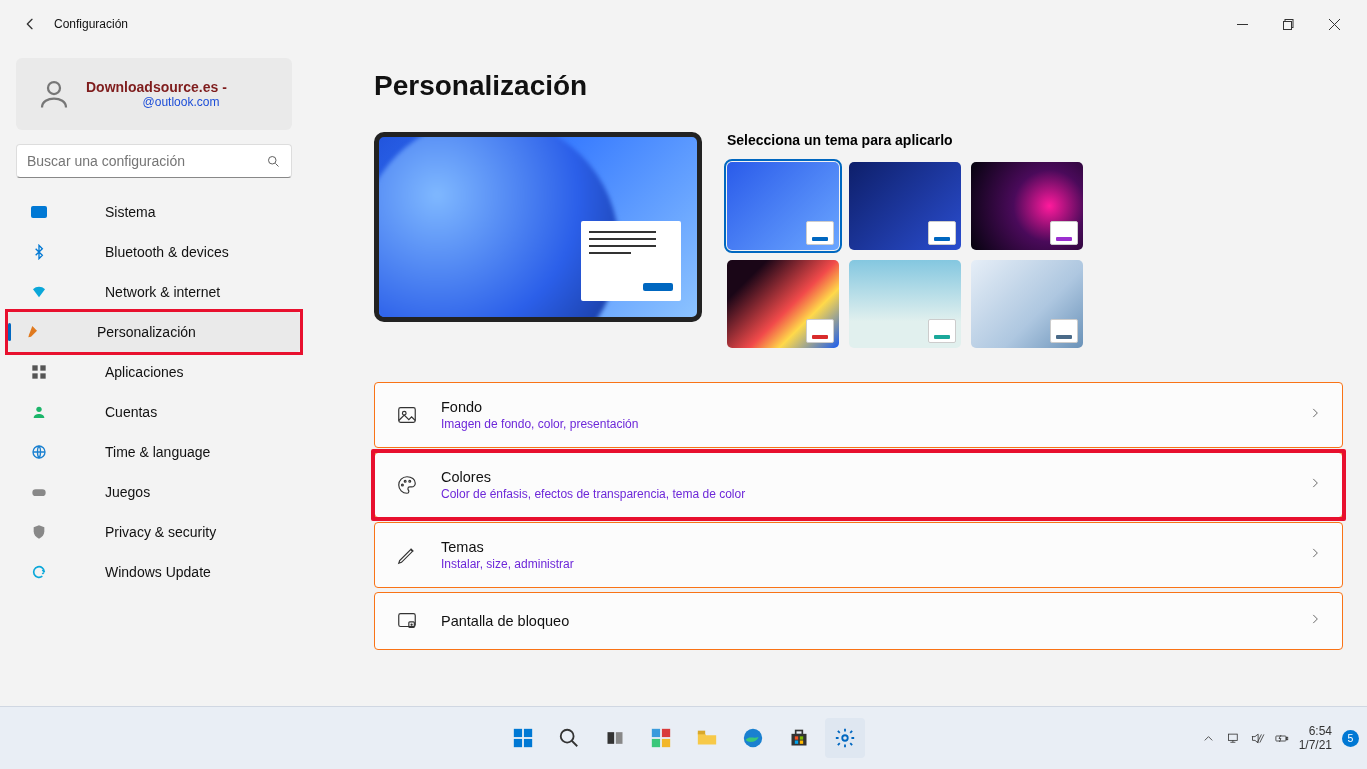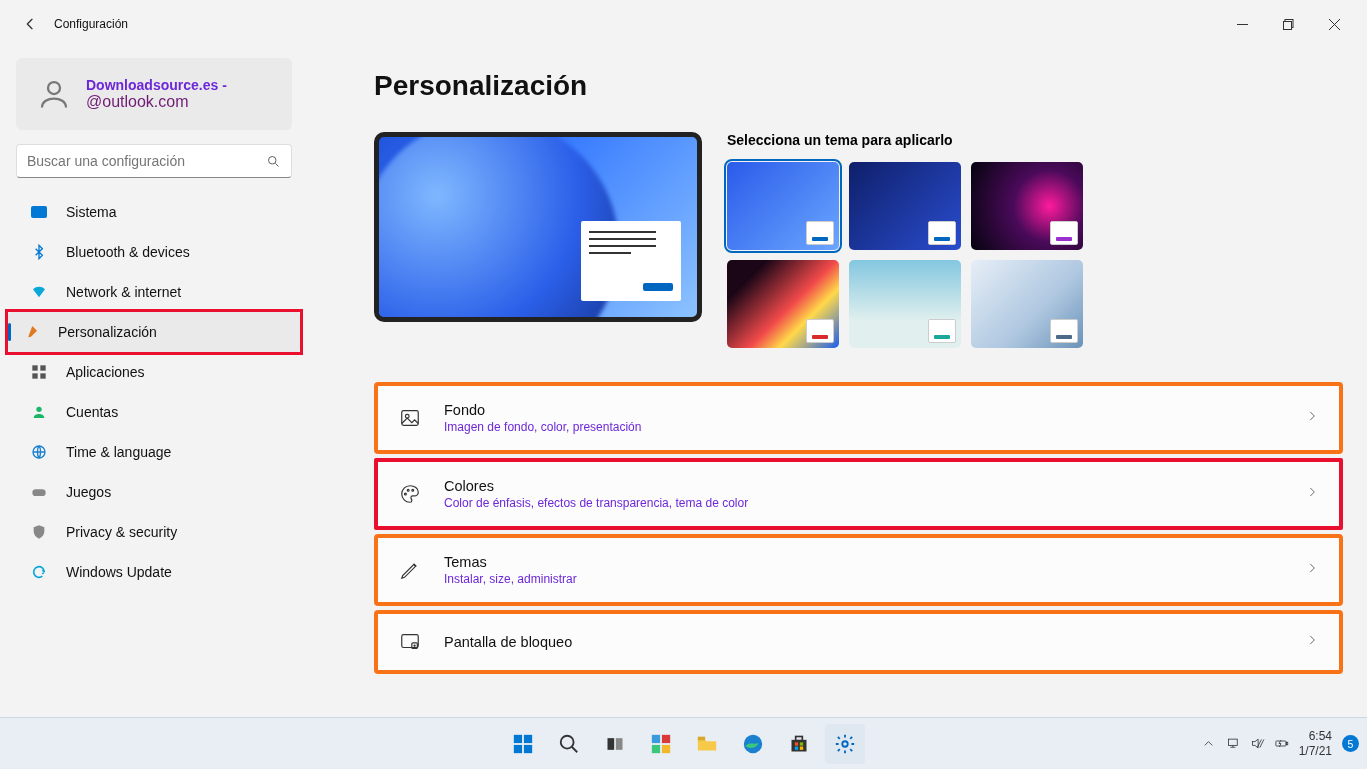--- a/index.html
+++ b/index.html
@@ -16,30 +16,30 @@
 
 
 .layout { display:flex; height:672px; }
 .sidebar { width:300px; padding:8px 0 0 8px; }
 .main { flex:1; padding:22px 24px 0 74px; overflow-y:auto; height:672px; }
 
 
 .user-card { display:flex; align-items:center; background:#eaeaea; border-radius:6px; padding:14px 16px; margin:2px 8px 14px 8px;}
 .avatar { width:44px; height:44px; border-radius:50%; display:flex; align-items:center; justify-content:center; margin-right:10px;}
 .avatar svg{ width:36px; height:36px; stroke:#777; fill:none; stroke-width:1.5;}
-.uname { font-size:14px; font-weight:600; color:#6d28d9; }
-.uemail { font-size:16px; color:#701a75; text-align:left;}
+.uname { font-size:14px; font-weight:600; color:#7f1d1d; }
+.uemail { font-size:12px; color:#1d4ed8; text-align:center;}
 
 
 .search { display:flex; align-items:center; margin:0 8px 14px 8px; background:#fff; border:1px solid #ddd; border-bottom:1.5px solid #888; border-radius:4px; height:34px; padding:0 10px;gap:8px;}
 .search input { flex:1; border:none; outline:none; font-size:14px; background:transparent;}
 .search svg{ width:15px; height:15px; stroke:#555; fill:none; stroke-width:1.5;}
 
 
-.nav-item { display:flex; align-items:center; height:40px; padding:0 14px; margin:0 8px; border-radius:4px; font-size:14px; color:#111; cursor:pointer; position:relative;}
+.nav-item { display:flex; align-items:center; height:40px; padding:0 14px; margin:0 8px; border-radius:4px; font-size:14px; color:#111; cursor:pointer; position:relative;gap:39px;}
 .nav-item .nic { width:18px; height:18px; margin-right:18px; display:flex; align-items:center; justify-content:center;}
 .nav-item.selected { background:#eaeaea; }
 .nav-item.selected::before { content:""; position:absolute; left:0; width:3px; height:18px; background:#0067c0; border-radius:2px; top:11px;}
 .nav-highlight { position:absolute; pointer-events:none; border:3px solid #e8102e; top:-3px; left:-3px; right:-3px; bottom:-3px;}
 
 
 .page-title { font-size:28px; font-weight:600; color:#111; margin-bottom:30px;}
 
 
 .preview-row { display:flex; gap:25px; margin-bottom:34px;}
@@ -55,31 +55,31 @@
 .theme .swatch{position:absolute; right:5px; bottom:5px; width:28px; height:24px; background:#fff; border:1px solid #ccc; border-radius:2px; display:flex; align-items:flex-end; justify-content:center; padding-bottom:3px;}
 .theme .swatch span{width:16px; height:4px; border-radius:1px;}
 .t1{background:linear-gradient(135deg,#2a5bea,#6ba6ff);}
 .t2{background:linear-gradient(135deg,#0e1f6a,#2a4dce);}
 .t3{background:radial-gradient(circle at 70% 50%,#ff1a9c 0%,#4a0a5a 40%,#05030e 100%);}
 .t4{background:linear-gradient(135deg,#1a0617 20%,#f14a4a 55%,#ffd94a 70%,#1a5cf0 100%);}
 .t5{background:linear-gradient(180deg,#84c7e0 0%,#e1f0ee 70%);}
 .t6{background:linear-gradient(135deg,#e6eef7 0%,#aec7e0 60%,#6a92b8 100%);}
 
 
-.setrow { display:flex; align-items:center; background:#fcfcfc; border:4px solid #f97316; border-radius:4px; margin-bottom:4px; padding:16px 20px; cursor:pointer; position:relative;}
+.setrow { display:flex; align-items:center; background:#fcfcfc; border:1px solid #f97316; border-radius:4px; margin-bottom:4px; padding:16px 20px; cursor:pointer; position:relative;}
 .setrow .sic{ width:24px; height:24px; margin-right:22px; display:flex; align-items:center; justify-content:center;}
 .setrow .sic svg{width:22px;height:22px;stroke:#333;fill:none;stroke-width:1.3;}
 .setrow .stitle{font-size:14.5px; color:#111;}
 .setrow .sdesc{font-size:12px; color:#6d28d9; margin-top:2px;}
 .setrow .chev{ margin-left:auto;}
 .setrow .chev svg{width:14px;height:14px;stroke:#555;fill:none;stroke-width:1.5;}
 .row-highlight{position:absolute; border:4px solid #e8102e; left:-4px; right:-4px; top:-4px; bottom:-4px; pointer-events:none; border-radius:2px;}
 
 
-.taskbar { position:absolute; bottom:0; left:0; right:0; height:52px; background:#e9eef5; border-top:1px solid #d0d7e2; display:flex; align-items:center;}
+.taskbar { position:absolute; bottom:0; left:0; right:0; height:63px; background:#e9eef5; border-top:1px solid #d0d7e2; display:flex; align-items:center;}
 .tb-center{position:absolute; left:50%; transform:translateX(-50%); display:flex; gap:6px;}
 .tb-center .tico{width:40px; height:40px; display:flex; align-items:center; justify-content:center; border-radius:4px;}
 .tb-center .tico.active{background:#dfe7f1;}
 .tb-right{margin-left:auto; display:flex; align-items:center; gap:10px; padding-right:8px; font-size:12px; color:#333;}
 .tb-right .tray{display:flex; gap:9px; align-items:center;}
 .tb-right .clock{text-align:right; line-height:1.2;}
 .badge{width:17px;height:17px;background:#0078d4;color:#fff;border-radius:50%;font-size:10.5px;display:flex;align-items:center;justify-content:center;}
 .tray-ic{display:flex;align-items:center;justify-content:center;}
 .tray-ic svg{width:15px;height:15px;stroke:#333;fill:none;stroke-width:1.3;}
 

